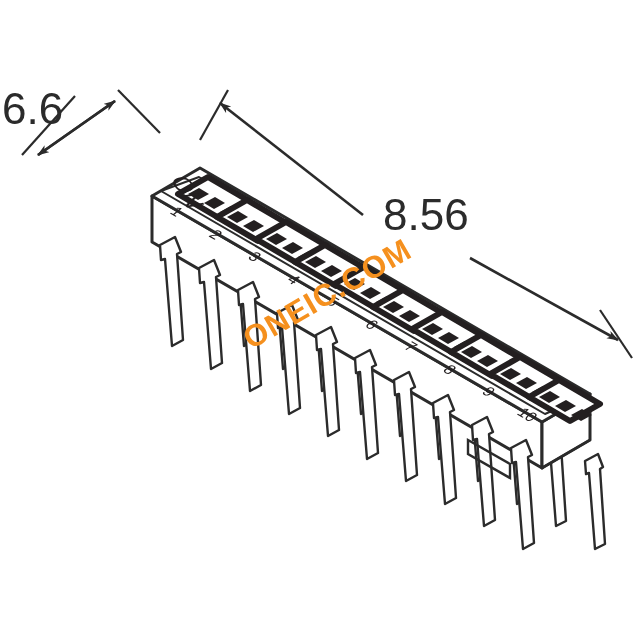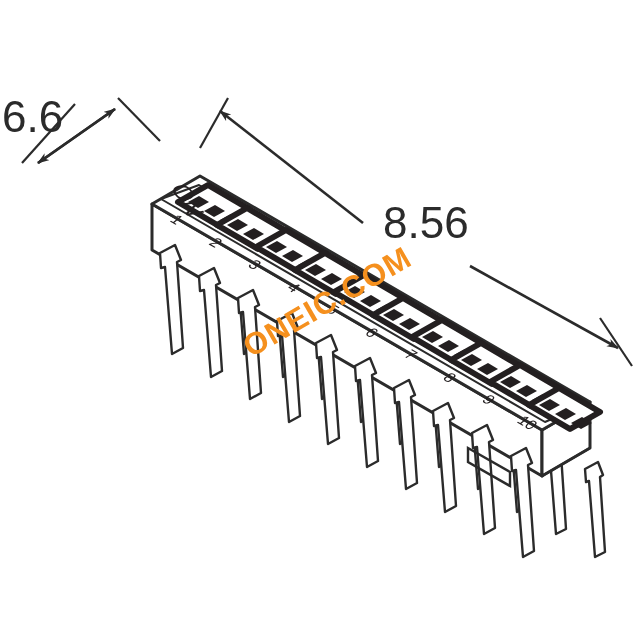--- a/index.html
+++ b/index.html
@@ -2,21 +2,21 @@
 <html><head>
 <meta charset="utf-8">
 <title>DIP Switch Dimensional Drawing</title>
 <style>
   html,body{margin:0;padding:0;background:#ffffff;}
   body{
     width:640px;height:640px;overflow:hidden;
     font-family:"Liberation Sans", sans-serif;
     position:relative;
   }
-  #stage{position:absolute;left:0;top:8px;width:640px;height:598px;}
+  #stage{position:absolute;left:0;top:0;width:640px;height:598px;}
   svg{display:block;}
   .dimtext{
     font-family:"Liberation Sans", sans-serif;
     font-size:44px;
     fill:#2b2b2b;
     letter-spacing:0px;
   }
   .swnum{
     font-family:"Liberation Sans", sans-serif;
     font-size:15px;

